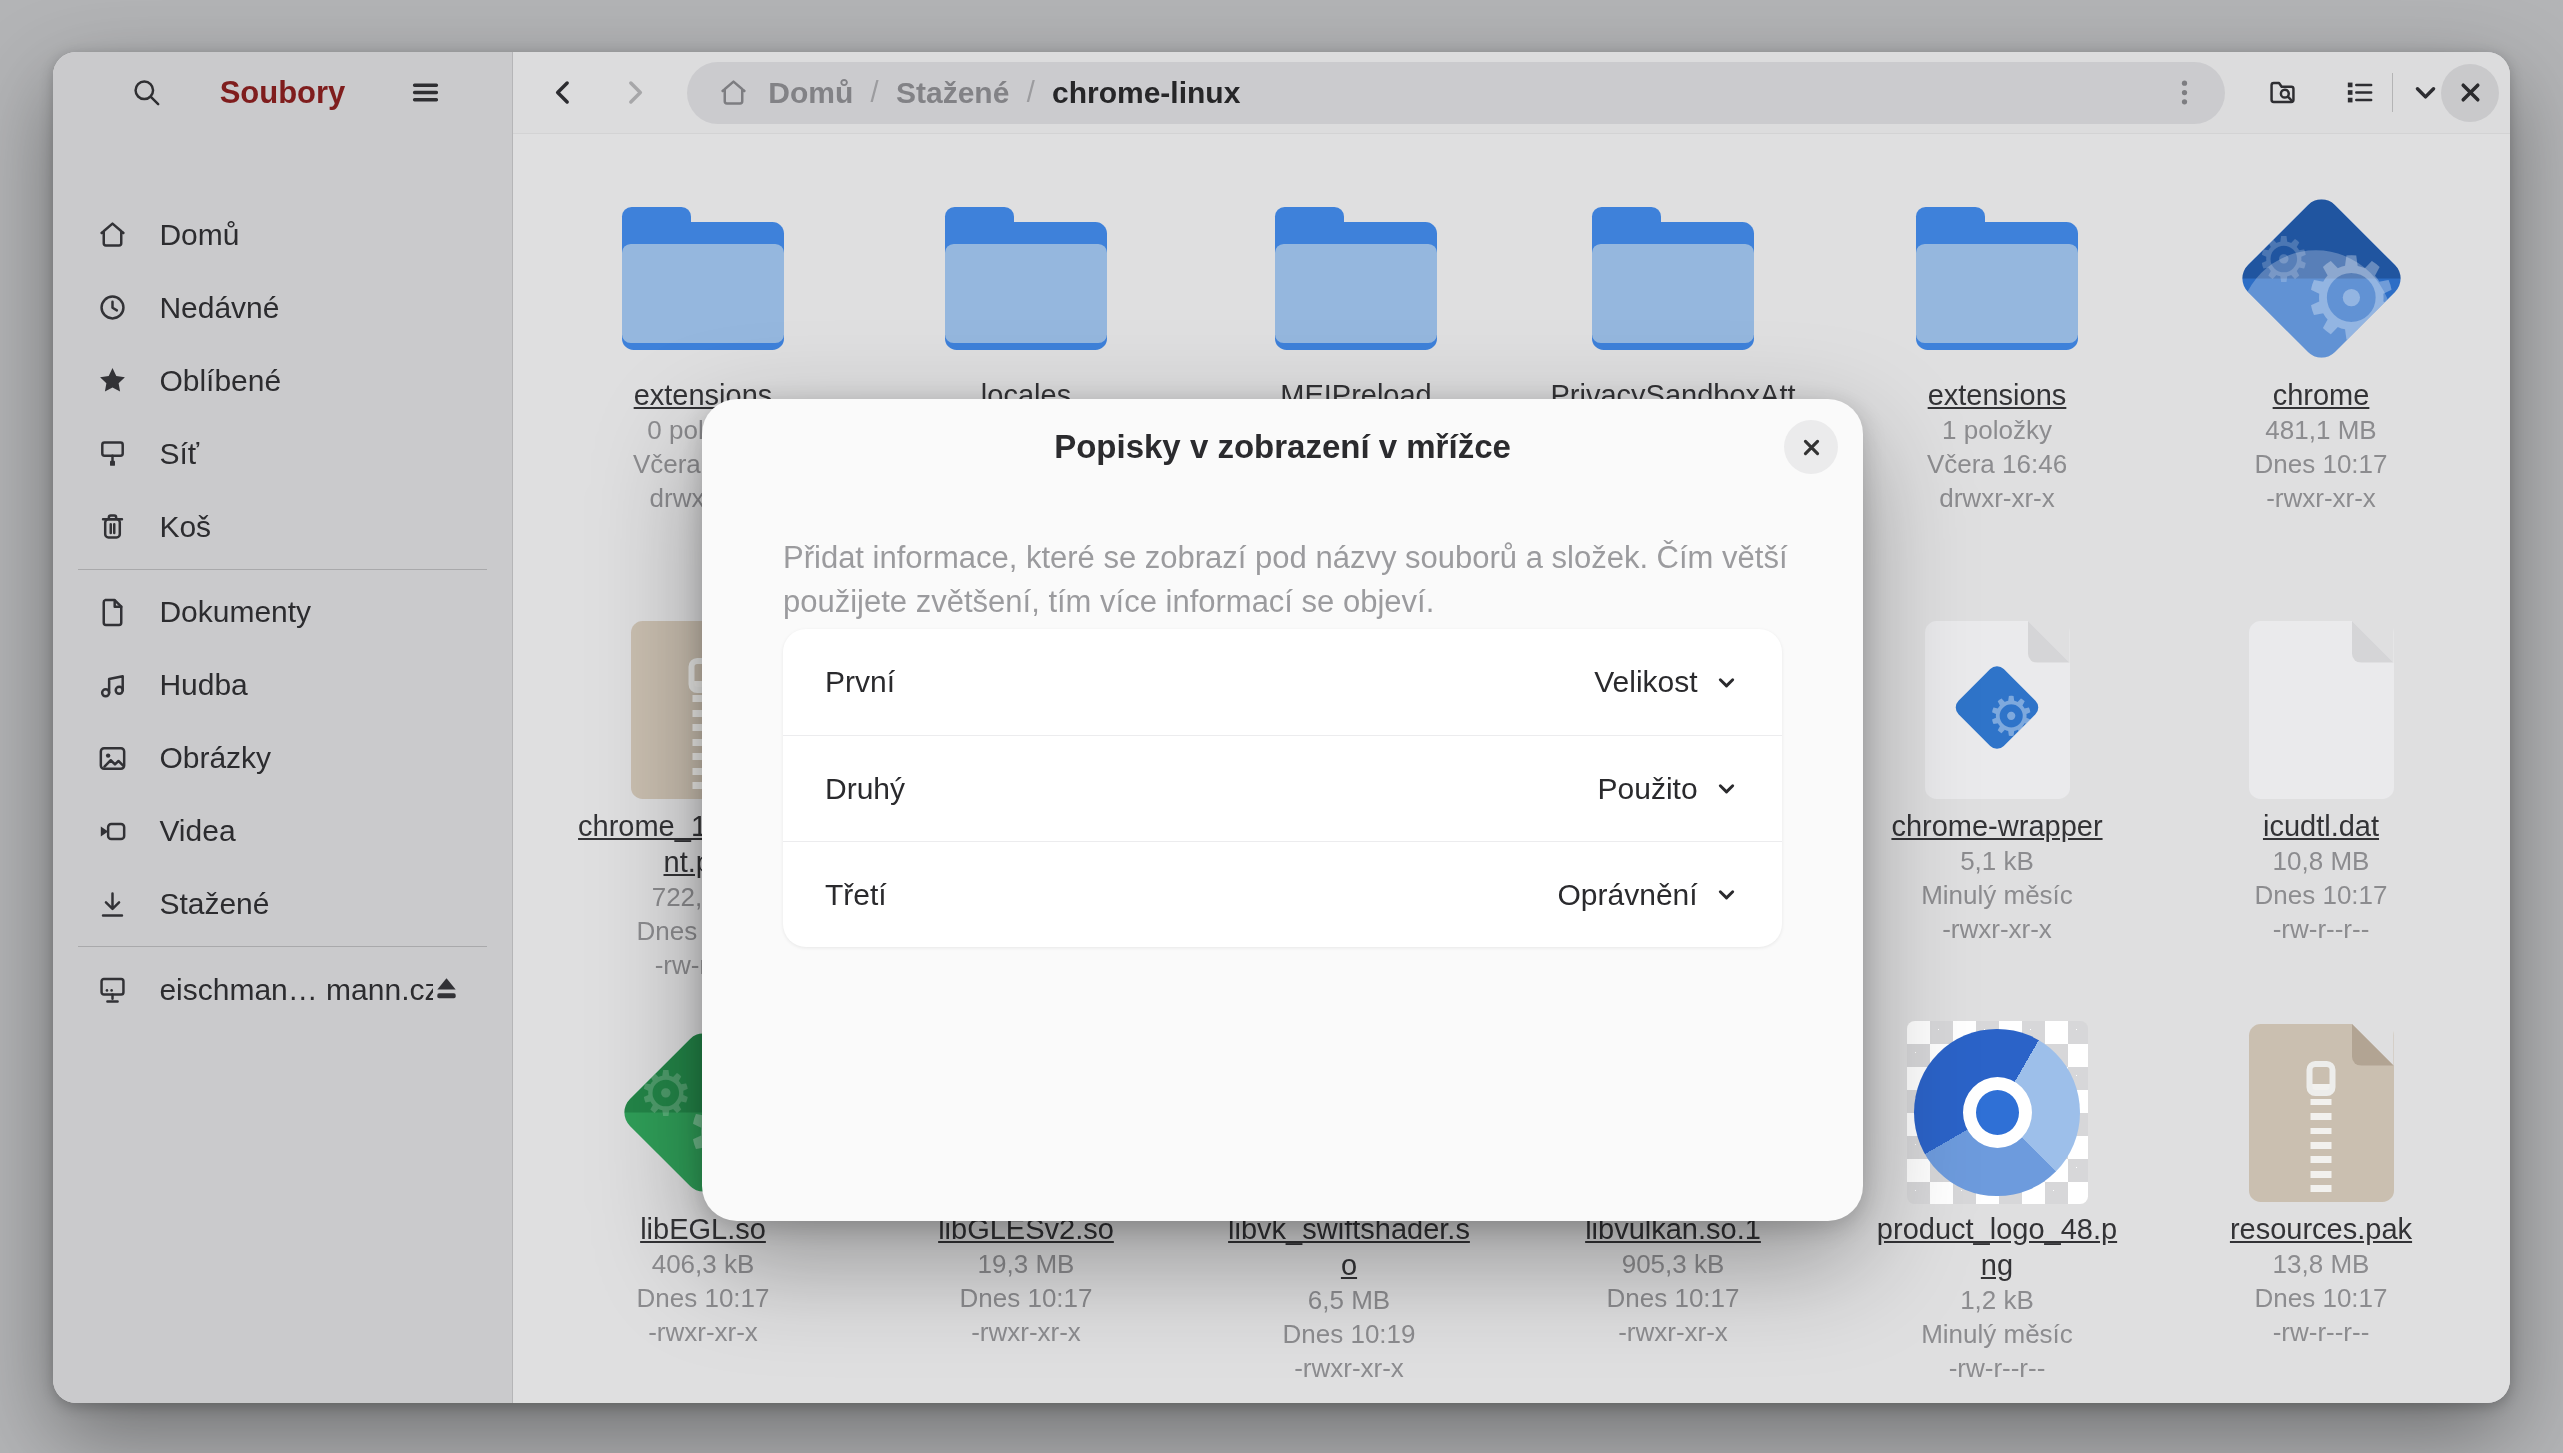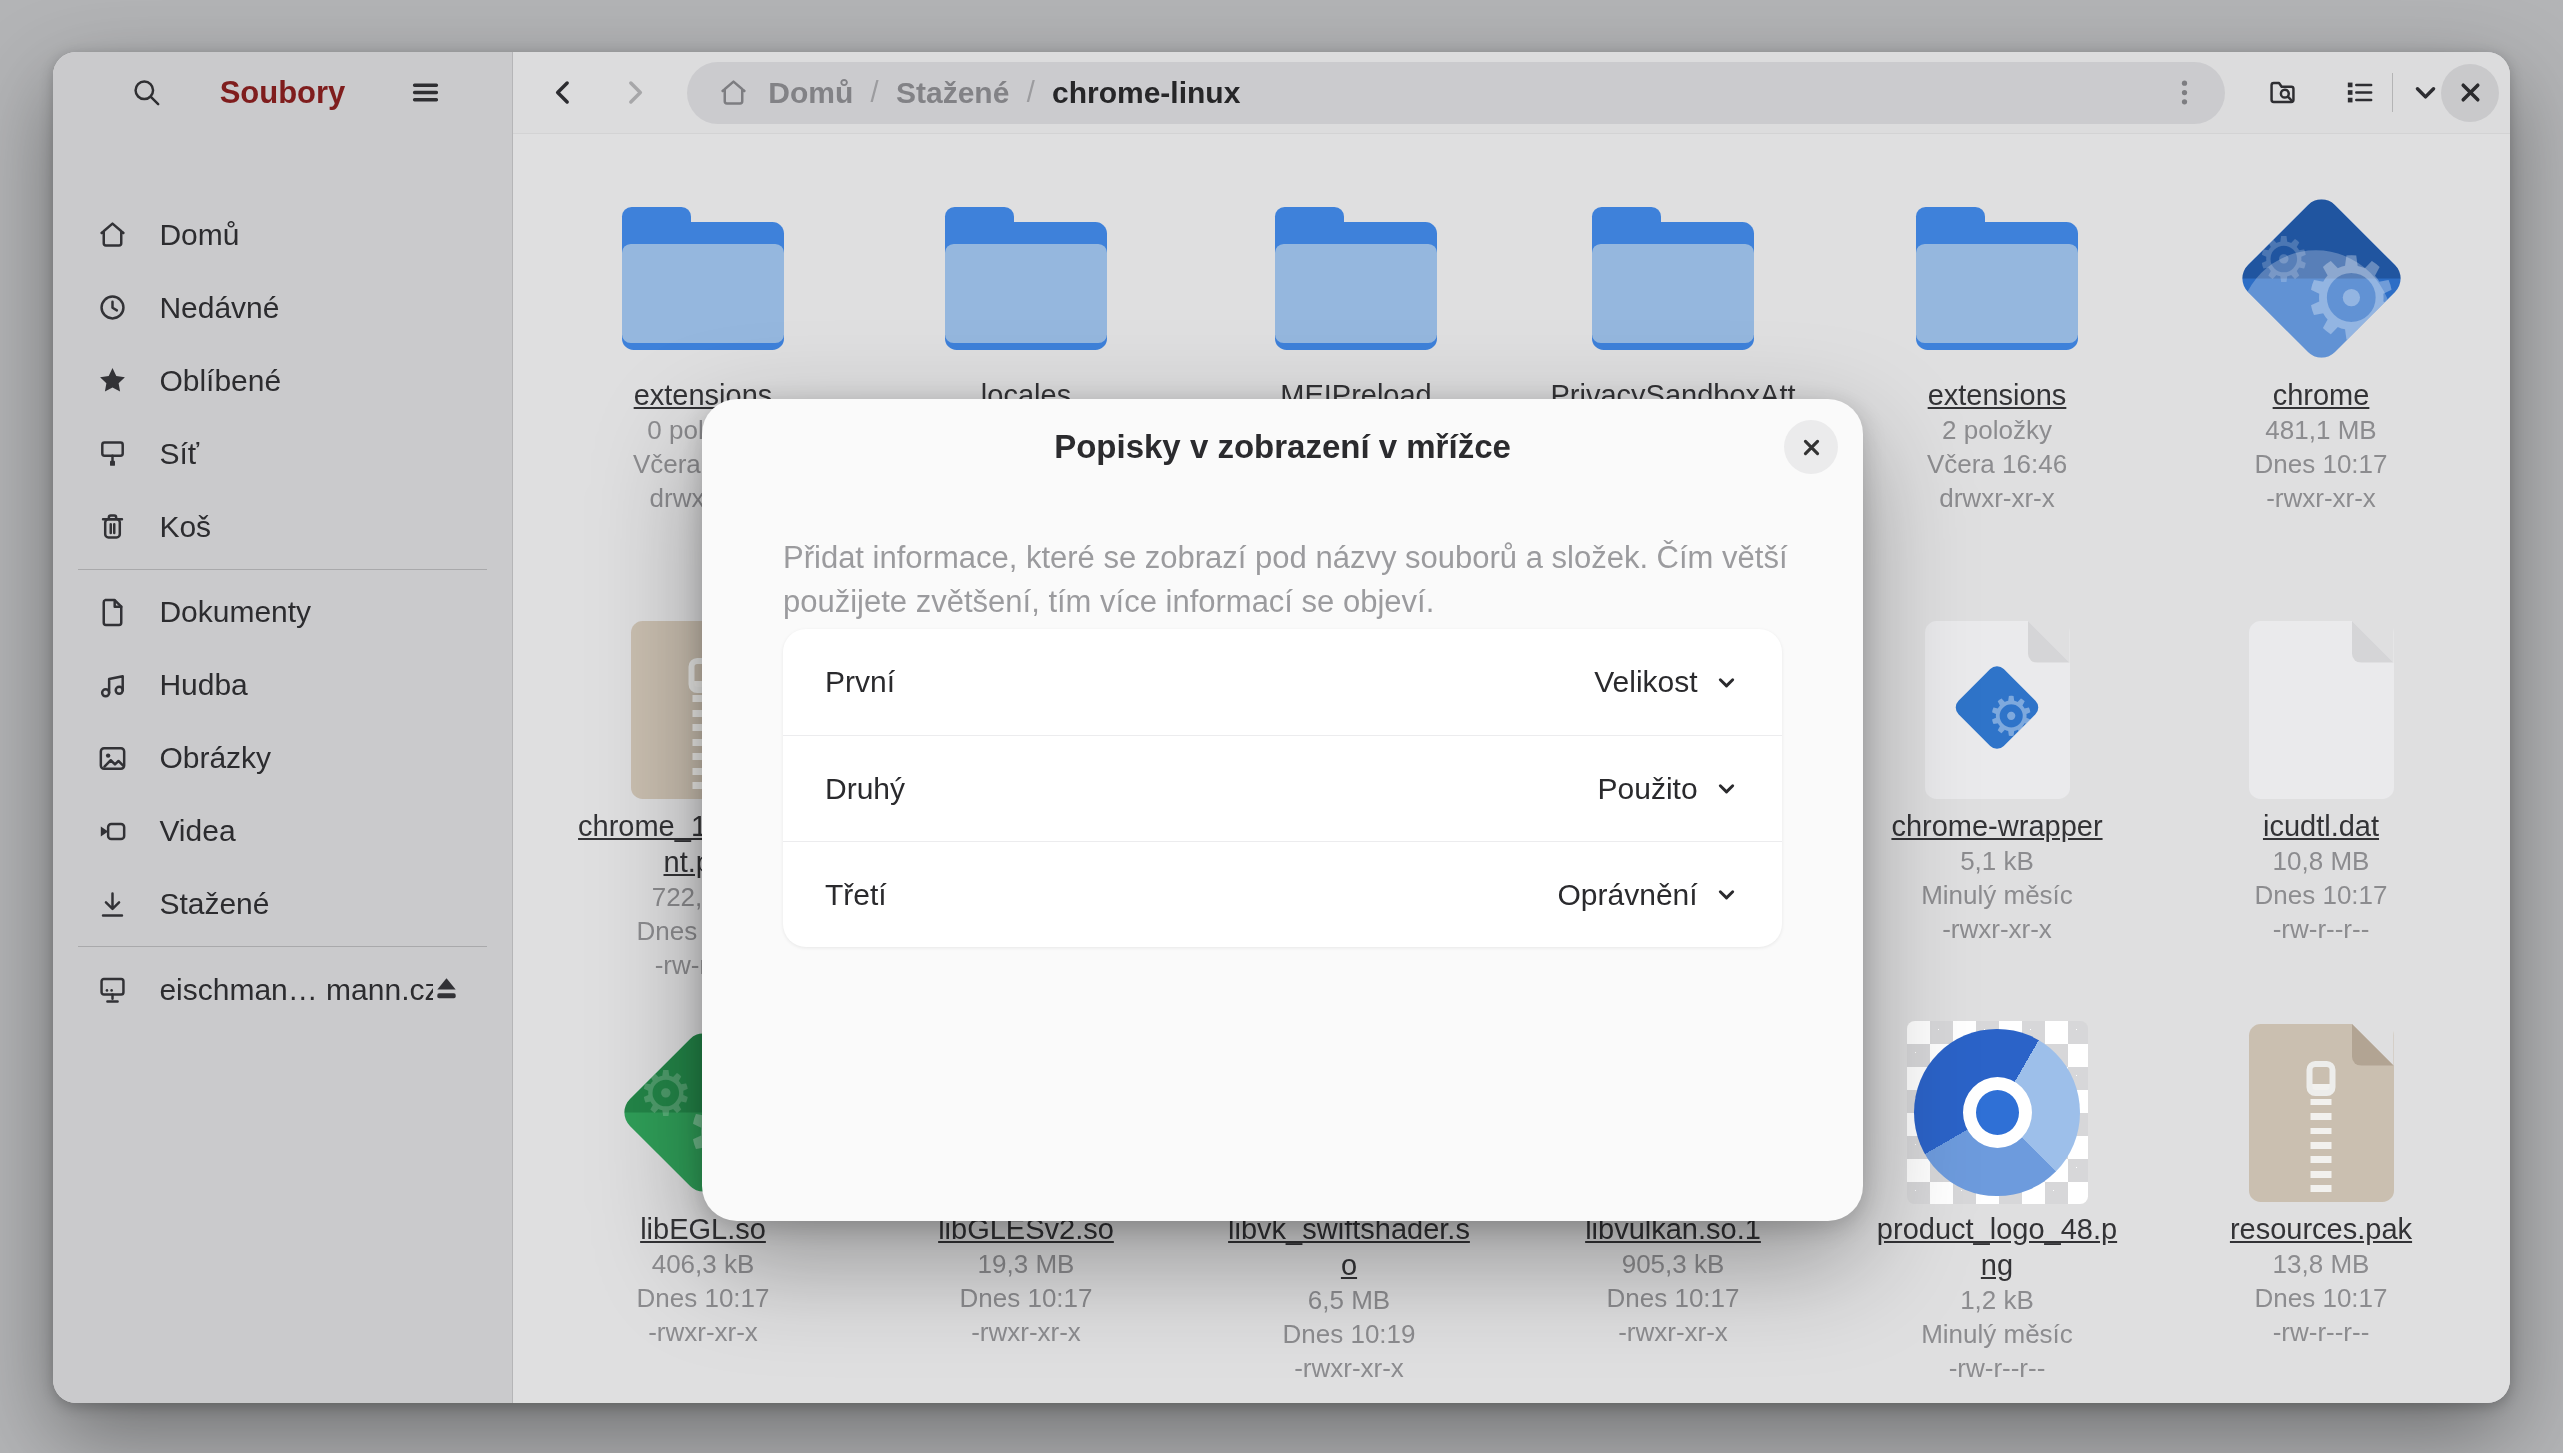--- a/index.html
+++ b/index.html
@@ -385,21 +385,21 @@
           <div class="icon-box">
             <div class="fi-folder">
               <div class="f-back"></div>
               <div class="f-tab"></div>
               <div class="f-front"></div>
             </div>
           </div>
           <div class="file-name">
             <div>extensions</div>
           </div>
-          <div class="file-cap">2 položky</div>
+          <div class="file-cap">1 položky</div>
           <div class="file-cap">Včera 16:46</div>
           <div class="file-cap">drwxr-xr-x</div>
         </div>
         <div class="grid-cell" style="left: 1649px; top: 60px;">
           <div class="icon-box">
             <div class="fi-diamond d-blue">
               <i class="facet"></i>
               <i class="shine"></i>
               <span class="gear ga">⚙</span>
               <span class="gear gb">⚙</span>

